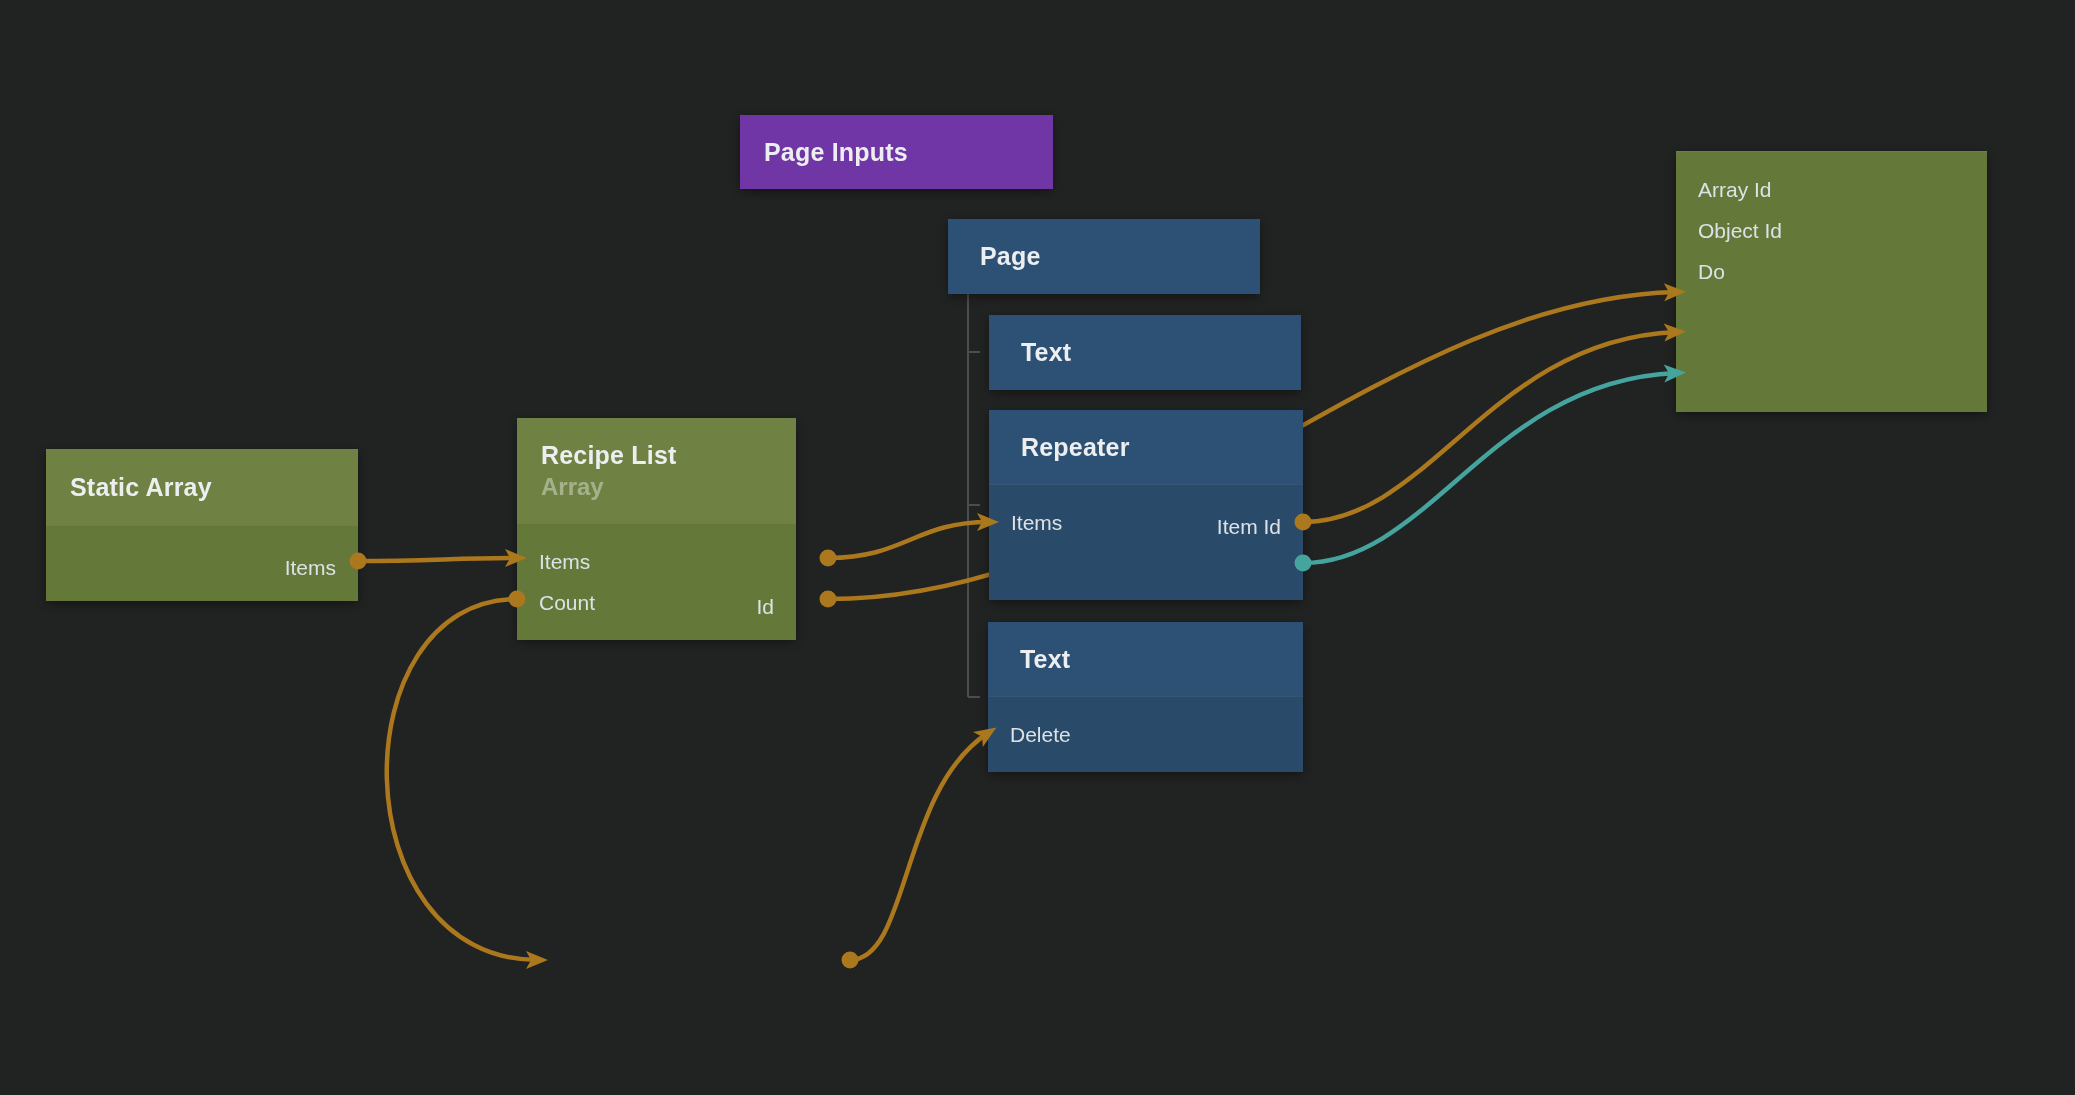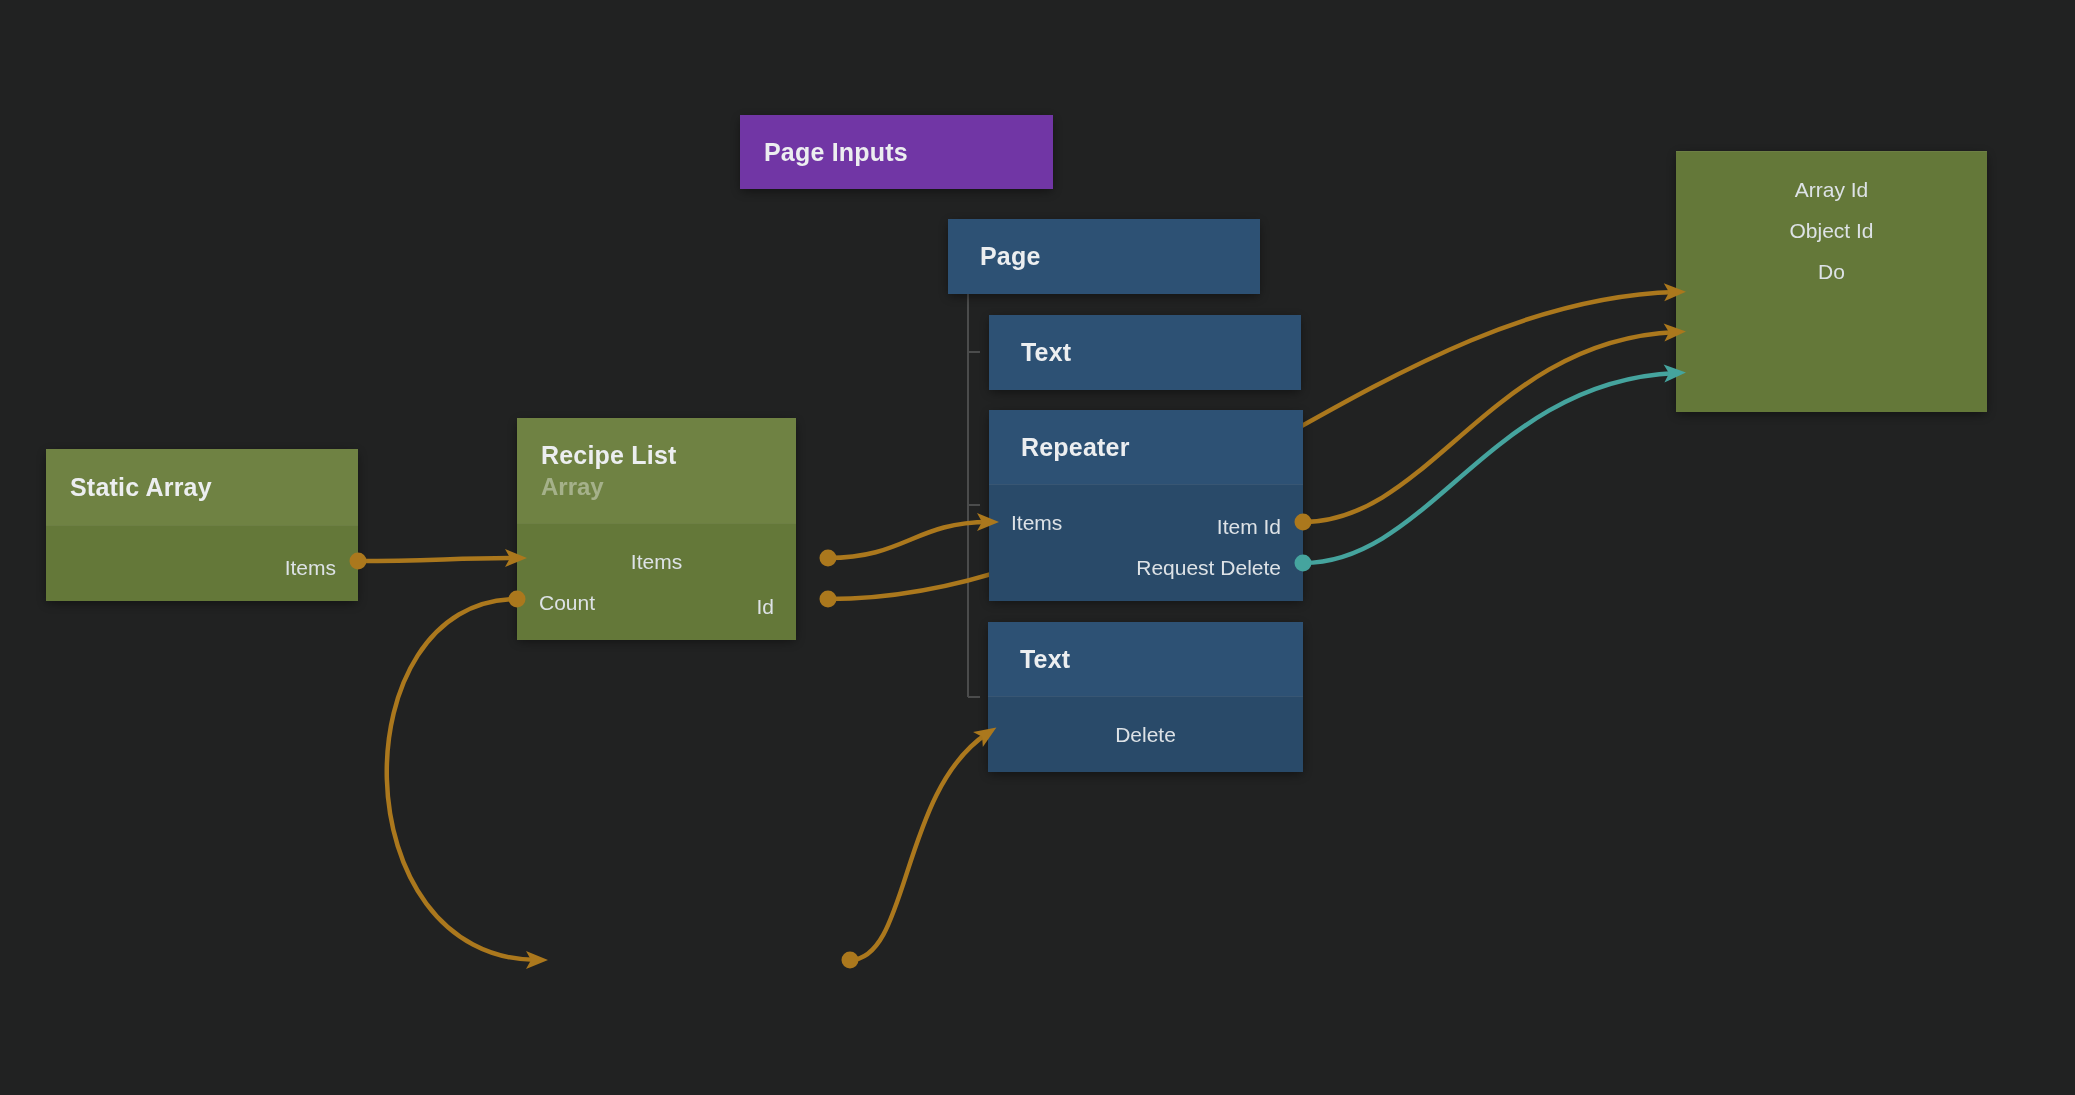--- a/index.html
+++ b/index.html
@@ -9,21 +9,21 @@
   }
   .layer{position:absolute;left:0;top:0;width:2075px;height:1095px;}
   #wires-under{z-index:1;}
   #ports-over{z-index:3;pointer-events:none;}
   .node{
     position:absolute;z-index:2;display:flex;flex-direction:column;
     box-shadow:0 3px 10px rgba(0,0,0,0.40);border-radius:6px;
   }
   .hdr{flex:0 0 auto;display:flex;flex-direction:column;justify-content:center;padding:0 24px;}
   .body{flex:1 1 auto;padding:17px 0;}
-  .row{height:41px;display:flex;align-items:center;justify-content:center;padding:0 22px;}
+  .row{height:41px;display:flex;align-items:center;justify-content:flex-start;padding:0 22px;}
   .title{font-size:25px;font-weight:600;color:#eceef0;line-height:31px;letter-spacing:0.2px;}
   .subtitle{font-size:24px;font-weight:700;color:rgba(255,255,255,0.38);line-height:31px;}
   .pl,.pr{font-size:21px;color:#dde2e6;white-space:nowrap;}
   .pr{margin-left:auto;margin-top:8px;}
   .node.blue .hdr{background:#2d5174;padding-left:32px;}
   .node.blue .body{background:#294a69;border-top:1px solid rgba(255,255,255,0.07);}
   .node.green .hdr{background:#6f8243;}
   .node.green .body{background:#647839;border-top:1px solid rgba(255,255,255,0.06);}
   .node.magenta .hdr{background:#a8447b;}
   .node.magenta .body{background:#97406f;border-top:1px solid rgba(255,255,255,0.06);}
@@ -64,24 +64,20 @@
   </div>
 
   <div class="node blue" style="left:989px;top:410px;width:314px;height:190px">
     <div class="hdr" style="height:74px">
       <div class="title">Repeater</div>
     </div>
     <div class="body">
       <div class="row">
         <span class="pl">Items</span>
         <span class="pr">Item Id</span>
-      </div>
-      <div class="row">
-        <span class="pl"></span>
-        <span class="pr">Request Delete</span>
       </div>
     </div>
   </div>
 
   <div class="node blue" style="left:988px;top:622px;width:315px;height:150px">
     <div class="hdr" style="height:74px">
       <div class="title">Text</div>
     </div>
     <div class="body">
       <div class="row">

